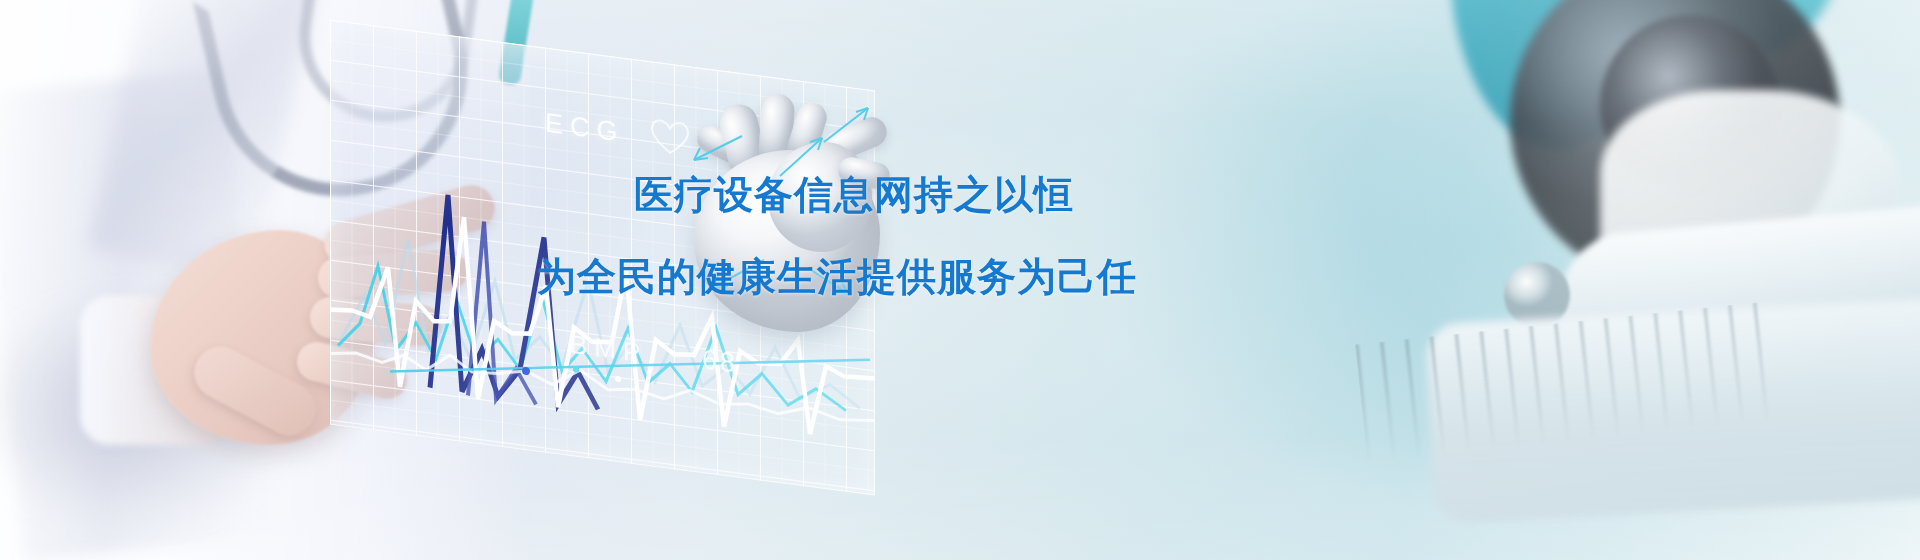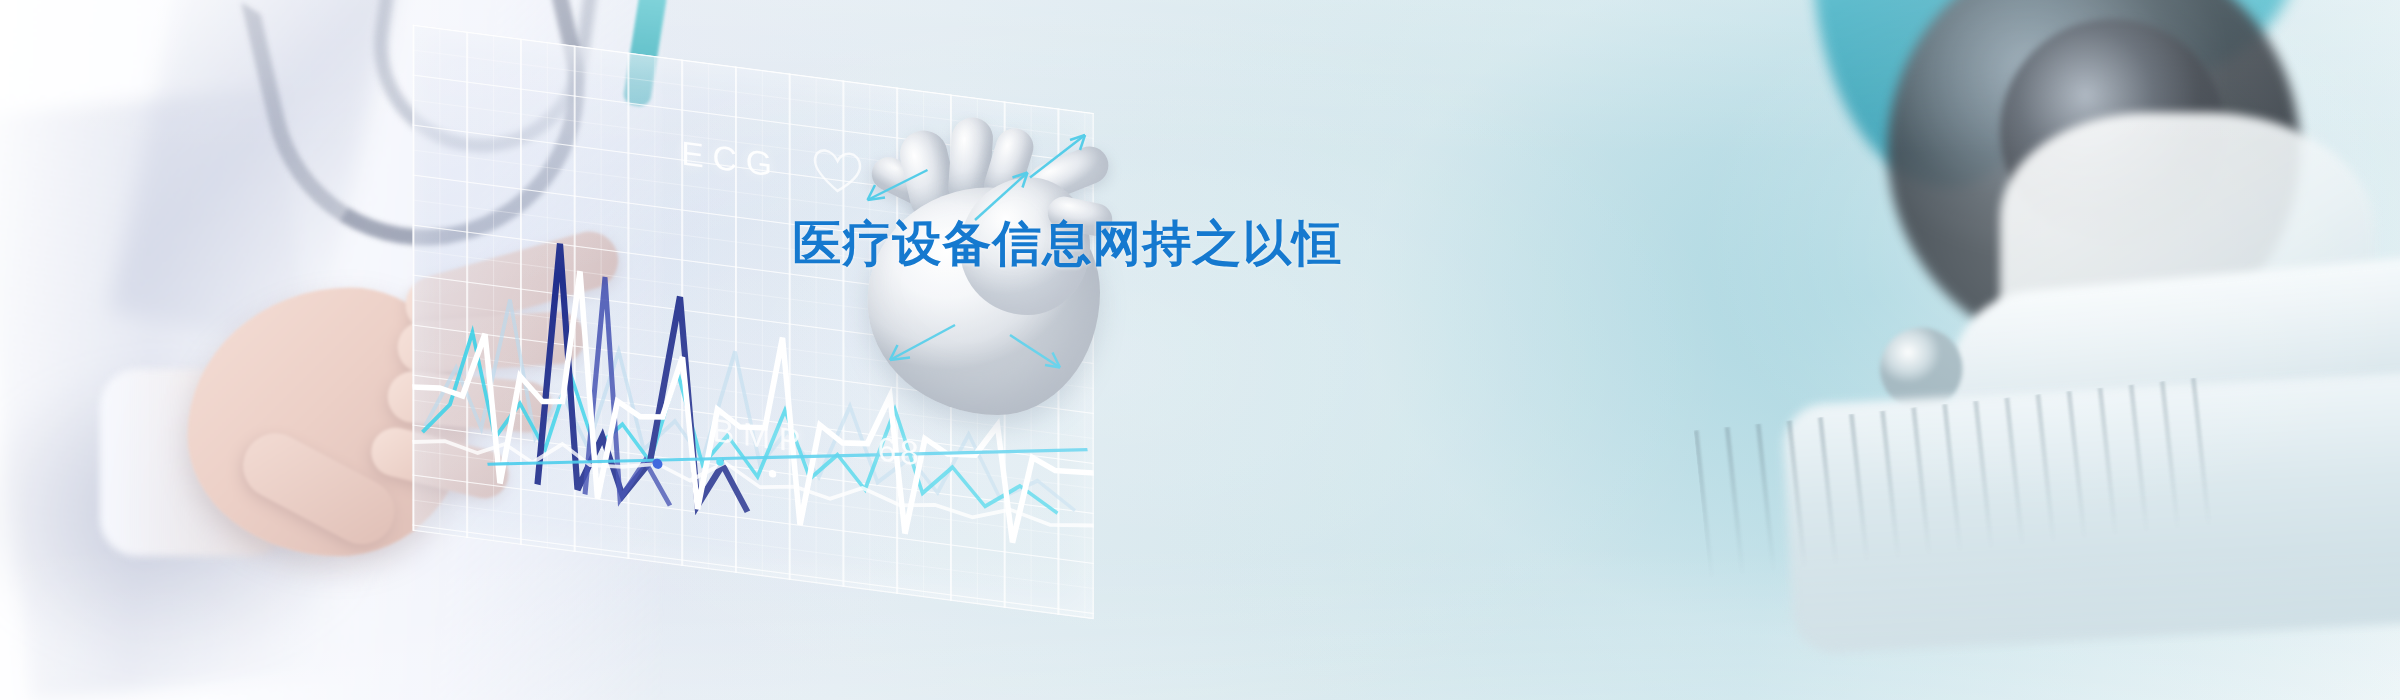--- a/index.html
+++ b/index.html
@@ -350,15 +350,16 @@
     <div class="scope-knob"></div>
     <div class="scope-base"></div>
     <div class="scope-ruler"></div>
     <div class="scope-haze"></div>
   </div>
 
   <div class="haze"></div>
 
   <div class="headline">
     <div class="hl-line hl-1" style="color: rgb(21, 121, 207);">医疗设备信息网持之以恒</div>
+    <div class="hl-line hl-2" style="color: rgb(21, 121, 207);">为全民的健康生活提供服务为己任</div>
   </div>
 
 </div>
 
 </body></html>

